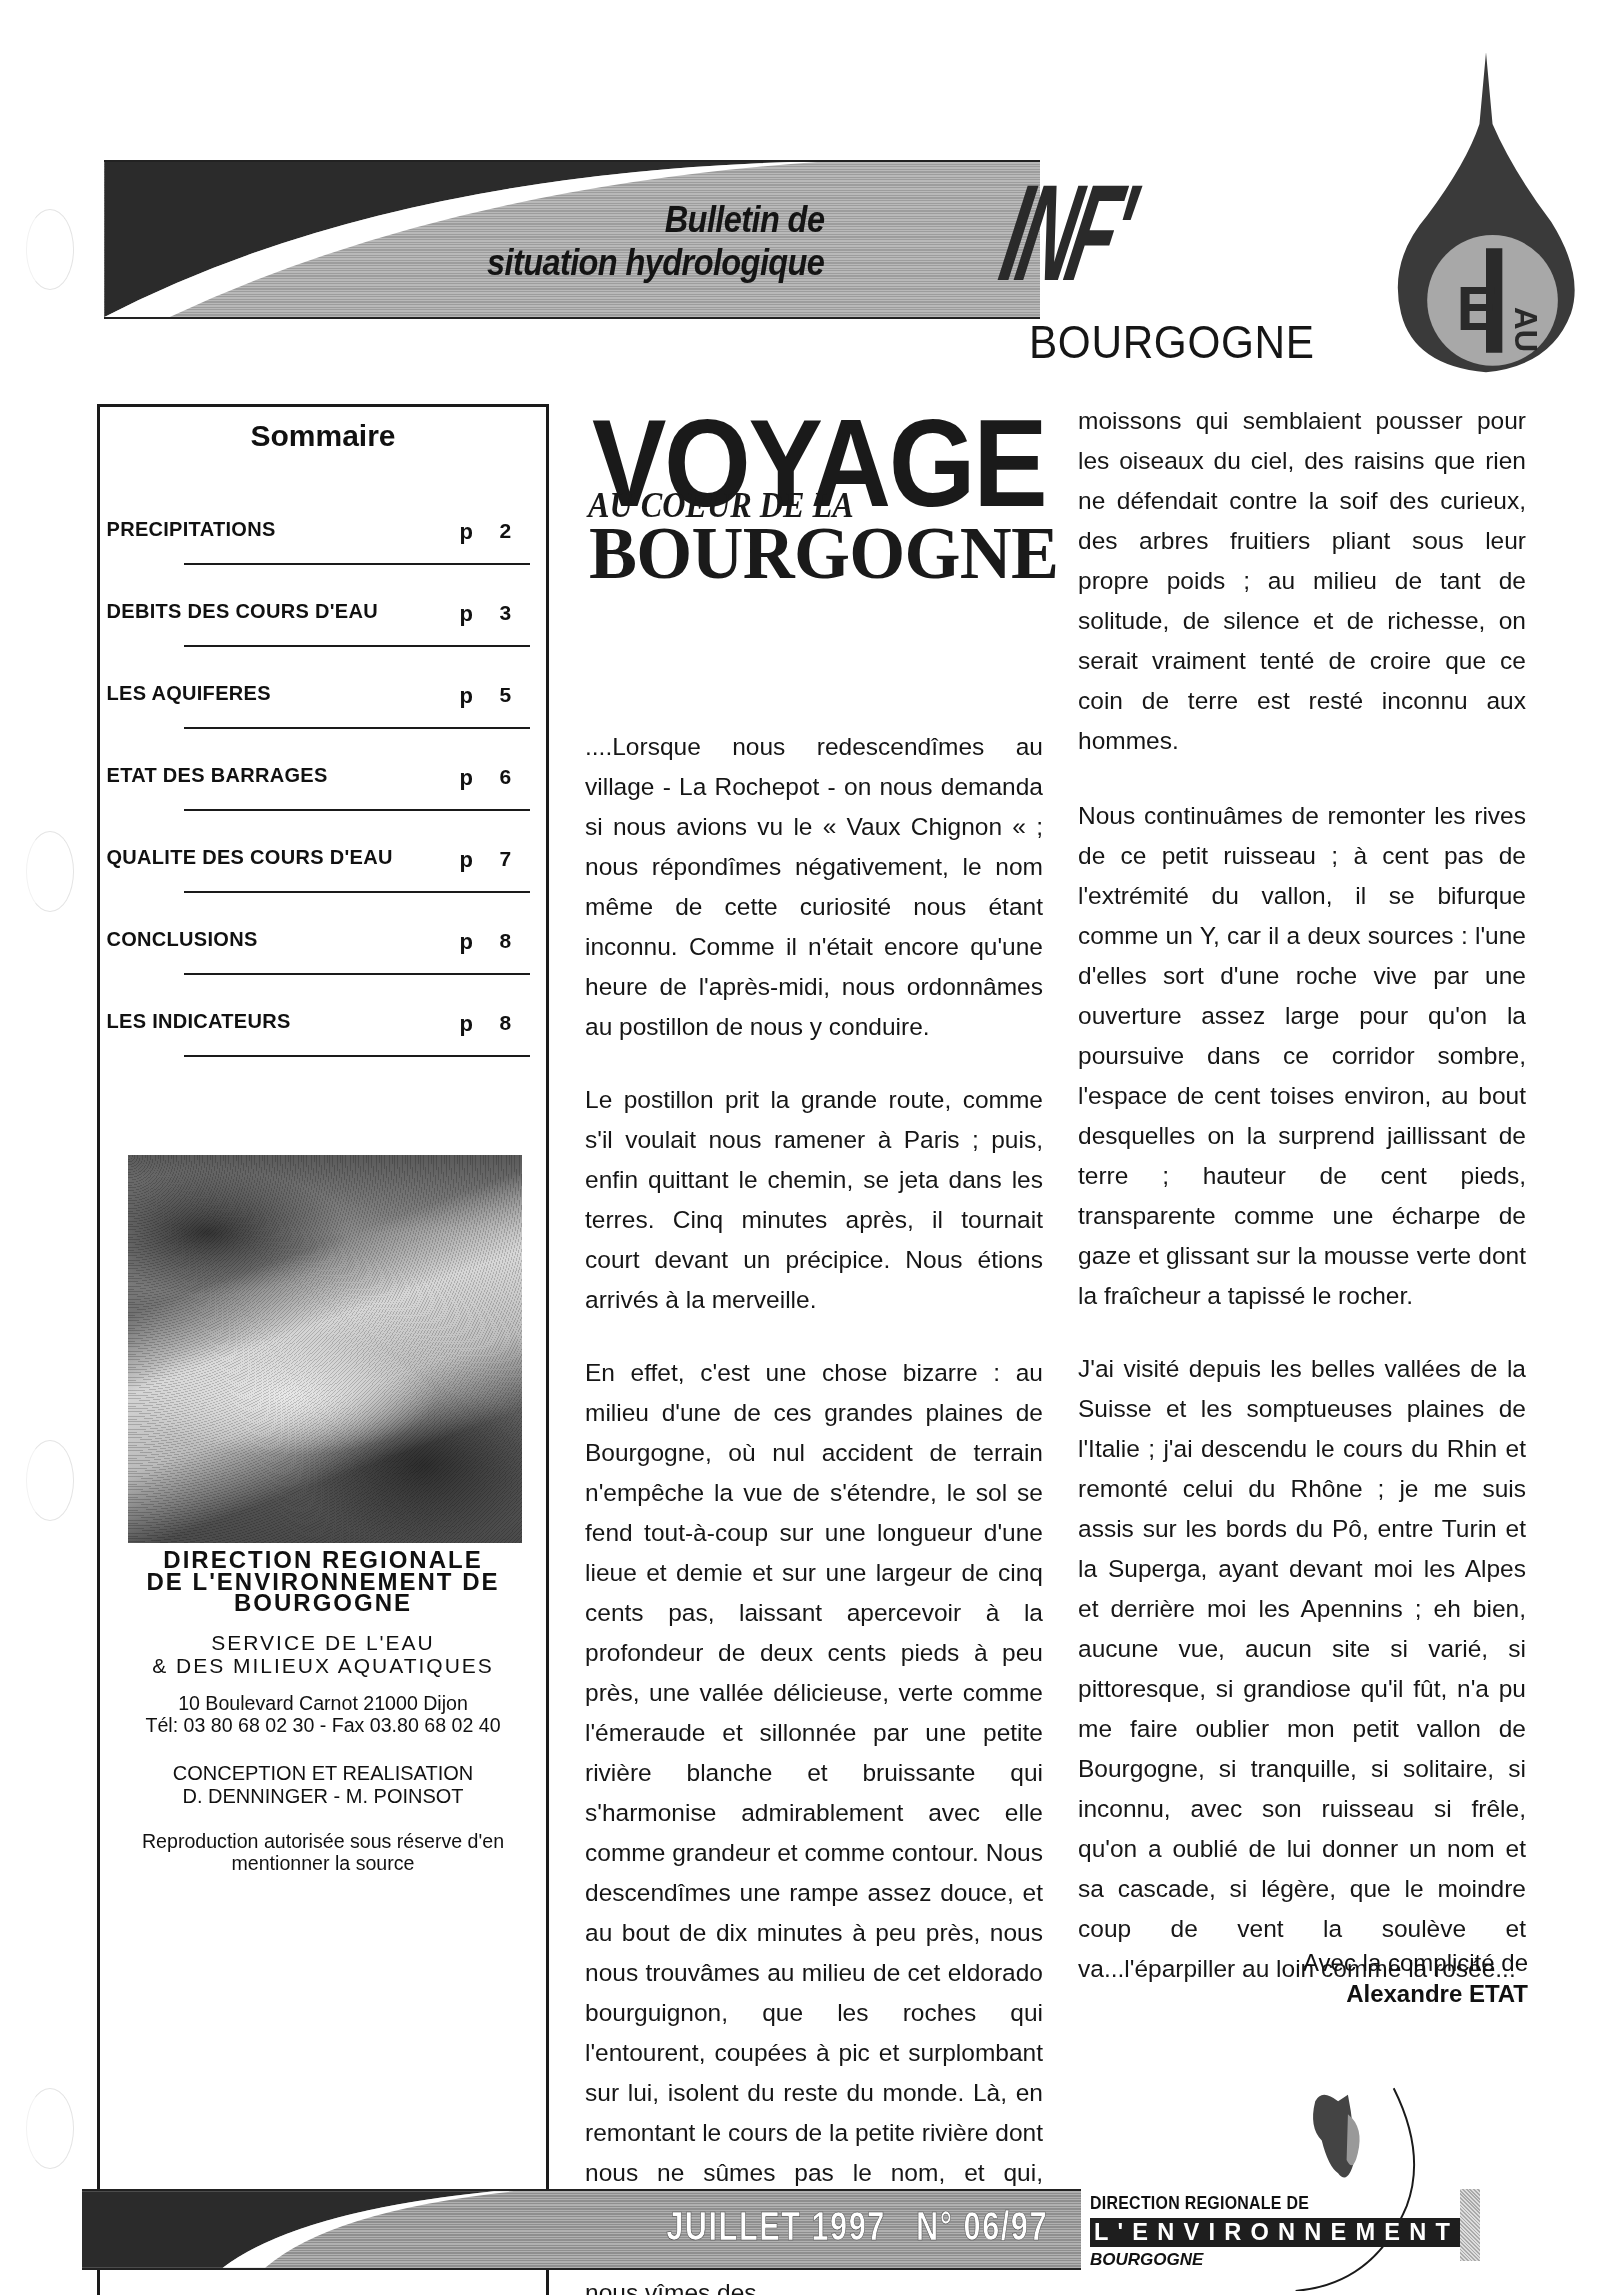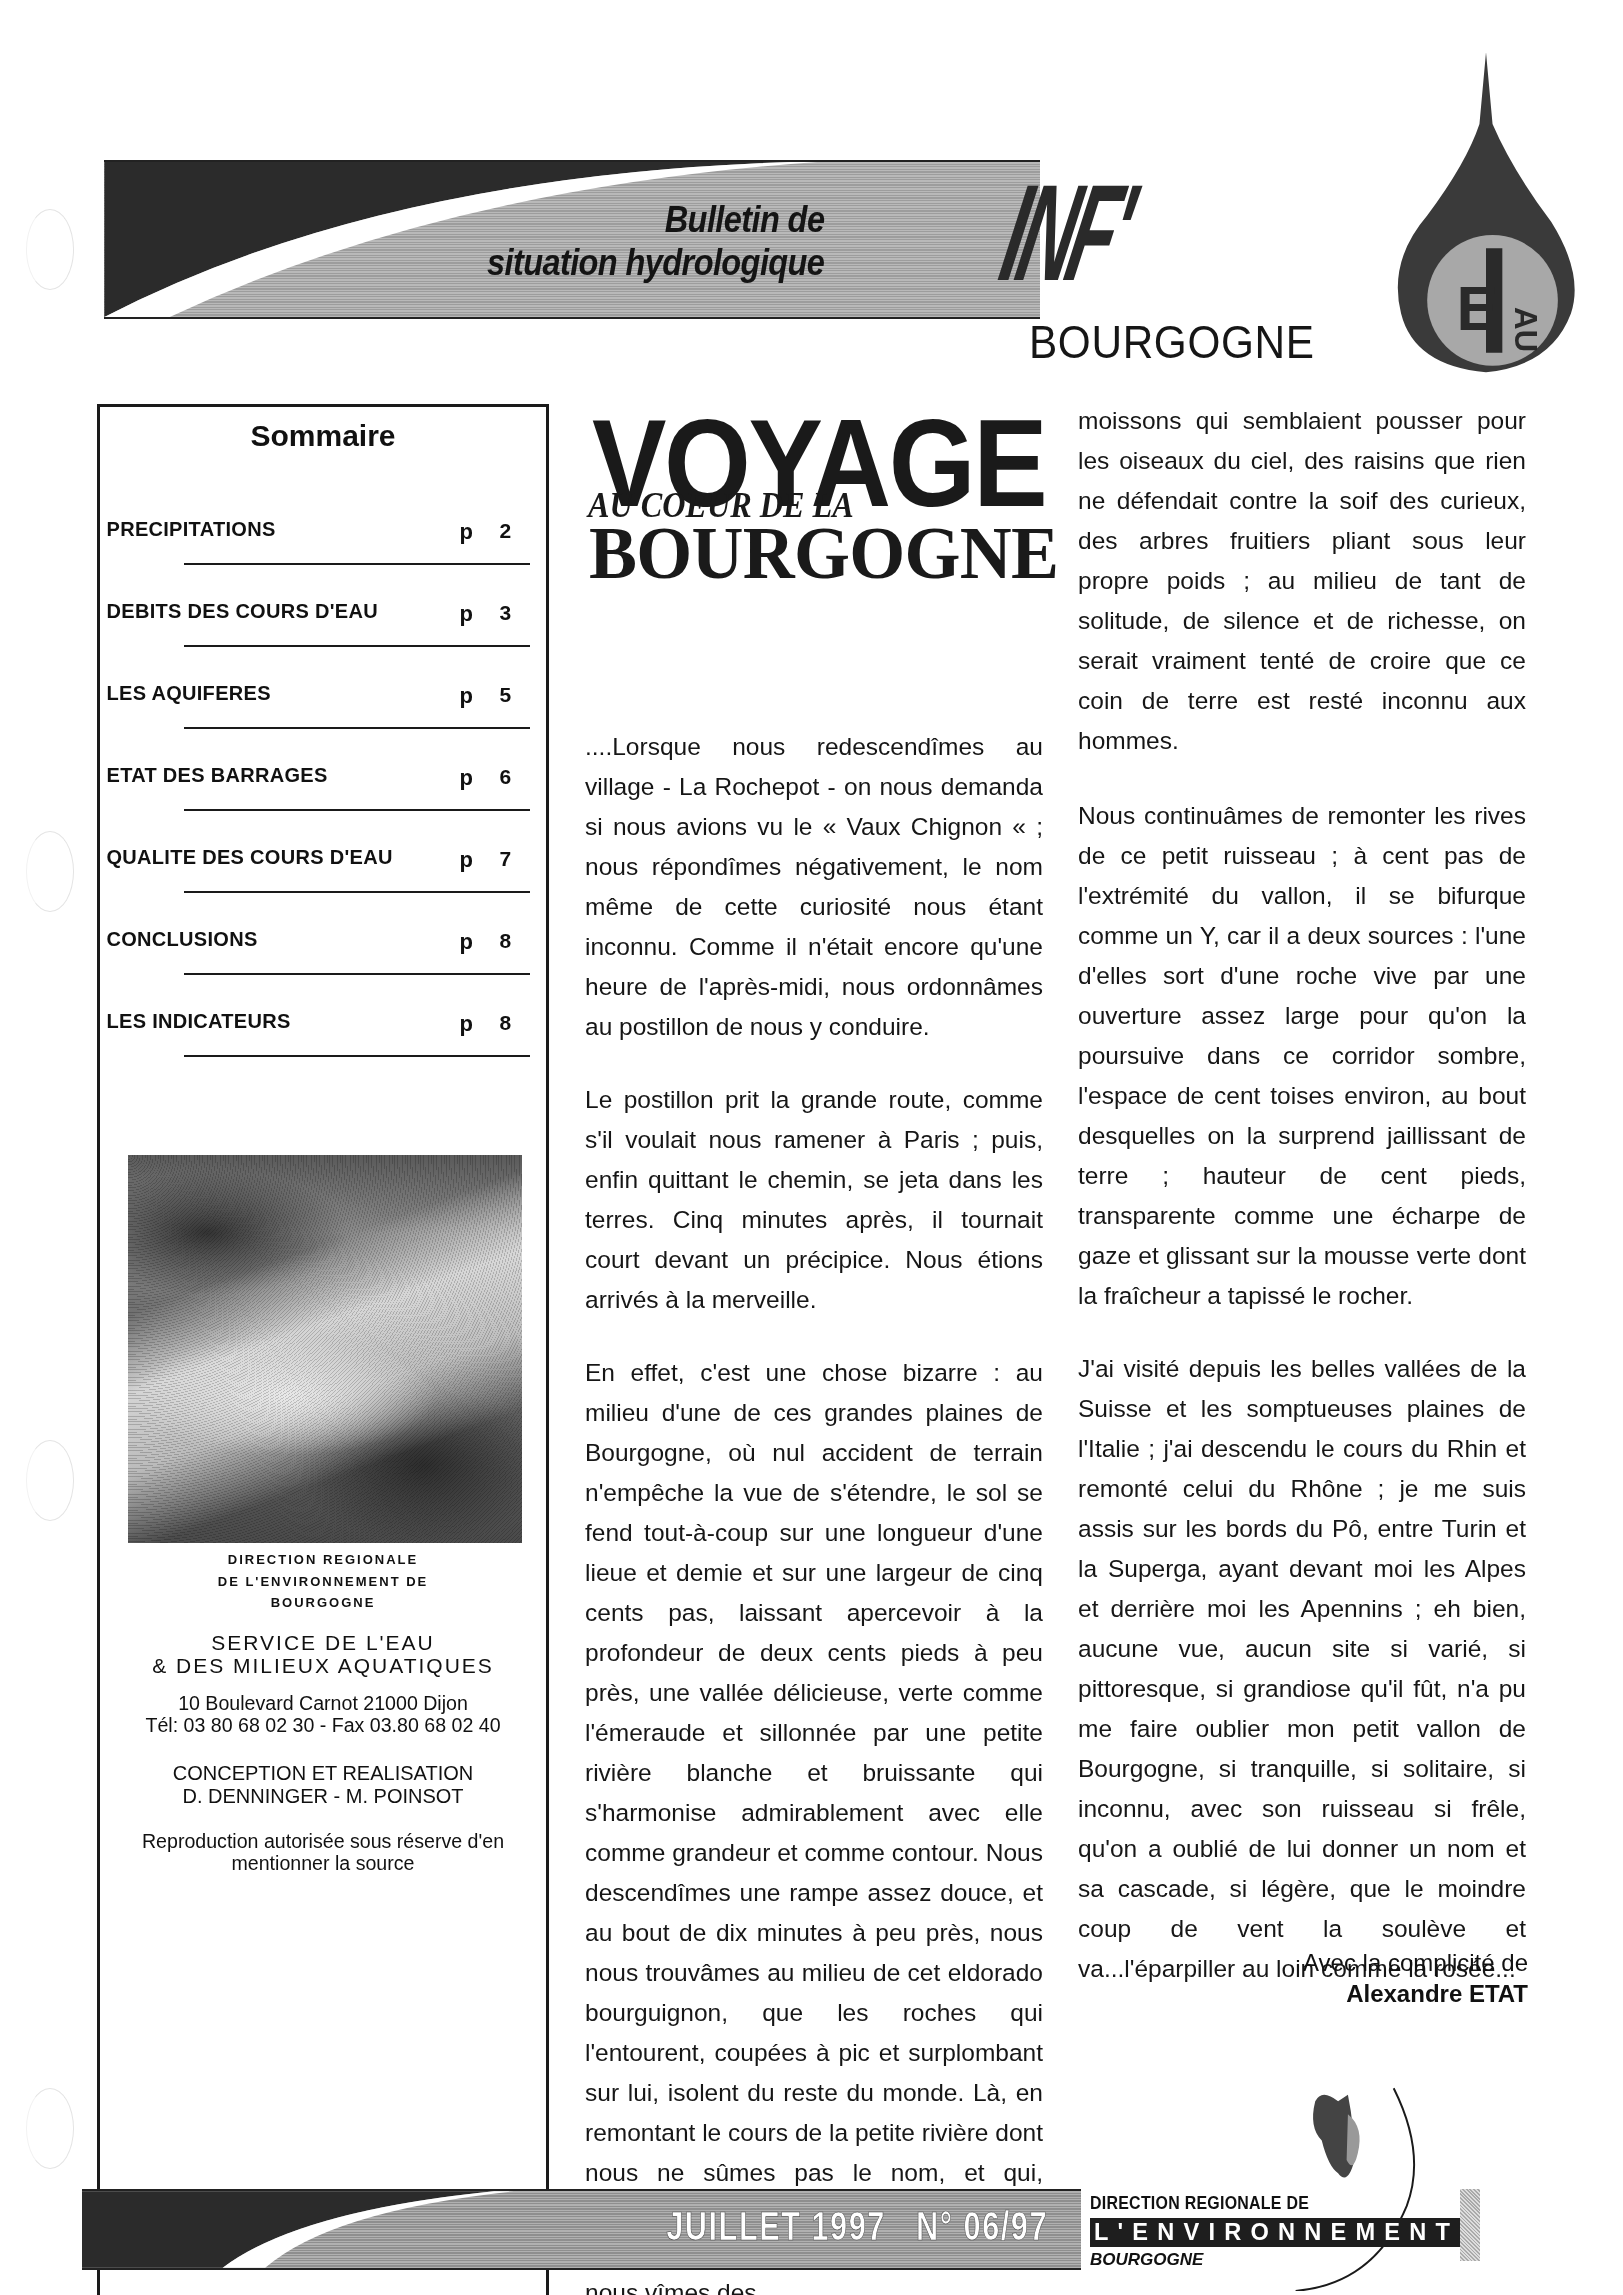--- a/index.html
+++ b/index.html
@@ -32,21 +32,21 @@
     background:
       radial-gradient(ellipse 55% 22% at 40% 62%, rgba(235,235,235,0.95), rgba(200,200,200,0) 70%),
       linear-gradient(160deg, transparent 30%, rgba(225,225,225,0.9) 45%, rgba(205,205,205,0.85) 60%, transparent 75%),
       radial-gradient(ellipse 40% 25% at 75% 80%, #2d2d2d, transparent 80%),
       radial-gradient(ellipse 45% 20% at 20% 20%, #333, transparent 80%),
       linear-gradient(180deg,#5a5a5a 0%, #8a8a8a 20%, #6b6b6b 45%, #4a4a4a 100%);
   }
   .photo::after { content:""; position:absolute; inset:0; background:repeating-radial-gradient(circle at 1.3px 1.3px, rgba(0,0,0,0.18) 0 0.7px, transparent 0.7px 2.6px); }
 
   .org { position:absolute; left:0; right:0; top:1142px; text-align:center; }
-  .org-name { font-weight:bold; font-size:13px; line-height:21.6px; letter-spacing:2px; }
+  .org-name { font-weight:bold; font-size:24px; line-height:21.6px; letter-spacing:2px; }
   .org-service { margin-top:17px; font-size:21px; line-height:23.6px; letter-spacing:2px; }
   .org-addr { margin-top:14.4px; font-size:19.6px; line-height:22px; }
   .org-concept { margin-top:26px; font-size:20px; line-height:23px; }
   .org-repro { margin-top:22px; font-size:19.6px; line-height:22px; }
 
   
   .title-voyage { left:592px; top:401px; font-family:"Liberation Sans", sans-serif; font-weight:bold; font-size:124px; line-height:1; letter-spacing:-2.6px; transform:scaleX(0.9); transform-origin:left top; color:#1a1a1a; }
   .title-sub { left:588px; top:488px; font-family:"Liberation Serif", serif; font-style:italic; font-weight:bold; font-size:35px; line-height:1; color:#1a1a1a; transform:scaleX(0.92); transform-origin:left top; }
   .title-bourg { left:589px; top:517px; font-family:"Liberation Serif", serif; font-weight:bold; font-size:73px; line-height:1; letter-spacing:-0.7px; color:#1a1a1a; transform:scaleX(0.985); transform-origin:left top; }
 

